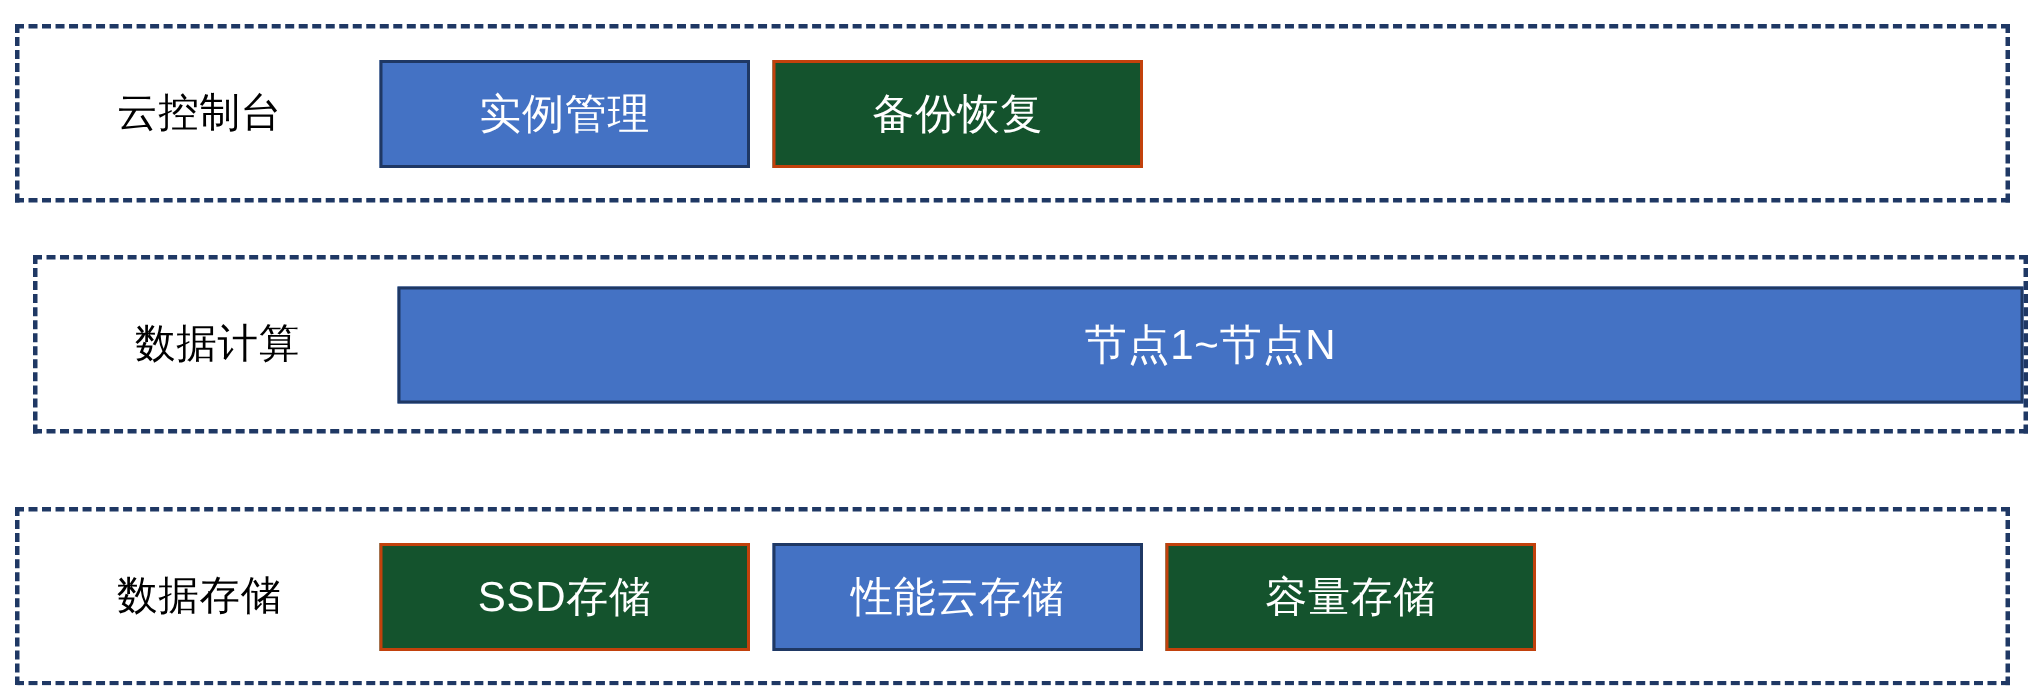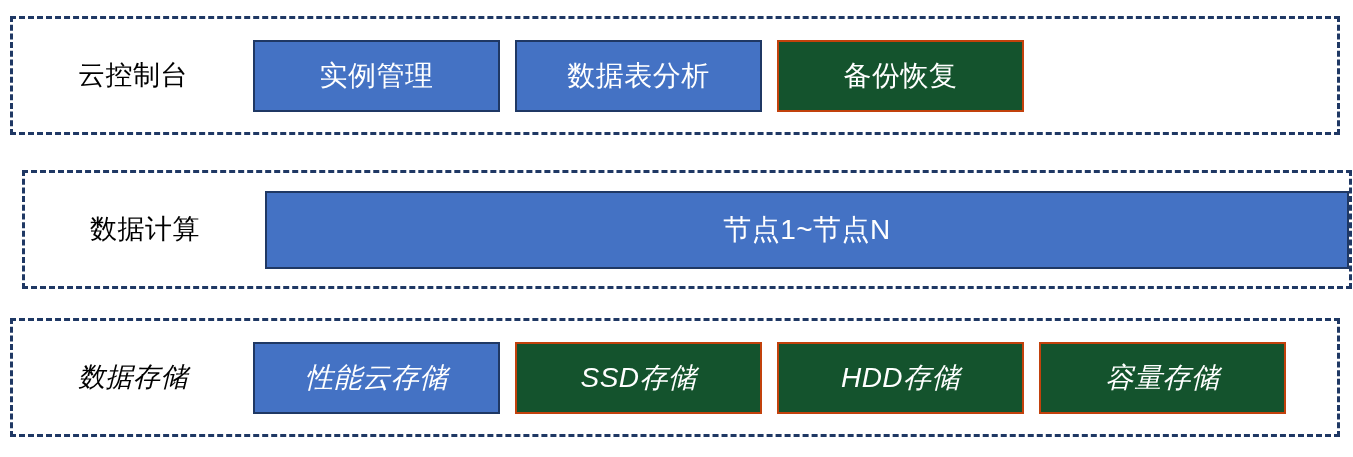--- a/index.html
+++ b/index.html
@@ -24,21 +24,21 @@
   .layer {
     position: absolute;
     box-sizing: border-box;
     border: 3px dashed #1F3864;
     background: #ffffff;
     display: flex;
     align-items: center;
   }
   .layer-1 { left: 10px;  top: 16px;  width: 1330px; height: 119px; }
   .layer-2 { left: 22px;  top: 170px; width: 1330px; height: 119px; }
-  .layer-3 { left: 10px;  top: 318px; width: 1330px; height: 119px; font-style: italic; }
+  .layer-3 { left: 10px;  top: 338px; width: 1330px; height: 119px; }
 
   
   .layer-label {
     position: absolute;
     left: 0;
     width: 240px;
     text-align: center;
     color: #000000;
     font-size: 27px;
     line-height: 1.15;
@@ -88,35 +88,33 @@
 </style>
 </head>
 <body>
 
 <div id="canvas">
 
   <div class="layer layer-1">
     <div class="layer-label">云控制台</div>
     <div class="boxrow">
       <div class="node blue">实例管理</div>
-      <div class="node blue">数据表分析</div>
       <div class="node gray">备份恢复</div>
     </div>
   </div>
 
   <div class="layer layer-2">
     <div class="layer-label">数据计算</div>
     <div class="boxrow">
       <div class="node blue wide">节点1~节点N</div>
     </div>
   </div>
 
   <div class="layer layer-3">
     <div class="layer-label">数据存储</div>
     <div class="boxrow">
+      <div class="node gray">SSD存储</div>
       <div class="node blue">性能云存储</div>
-      <div class="node gray">SSD存储</div>
-      <div class="node gray">HDD存储</div>
       <div class="node gray">容量存储</div>
     </div>
   </div>
 
 </div>
 
 </body></html>

